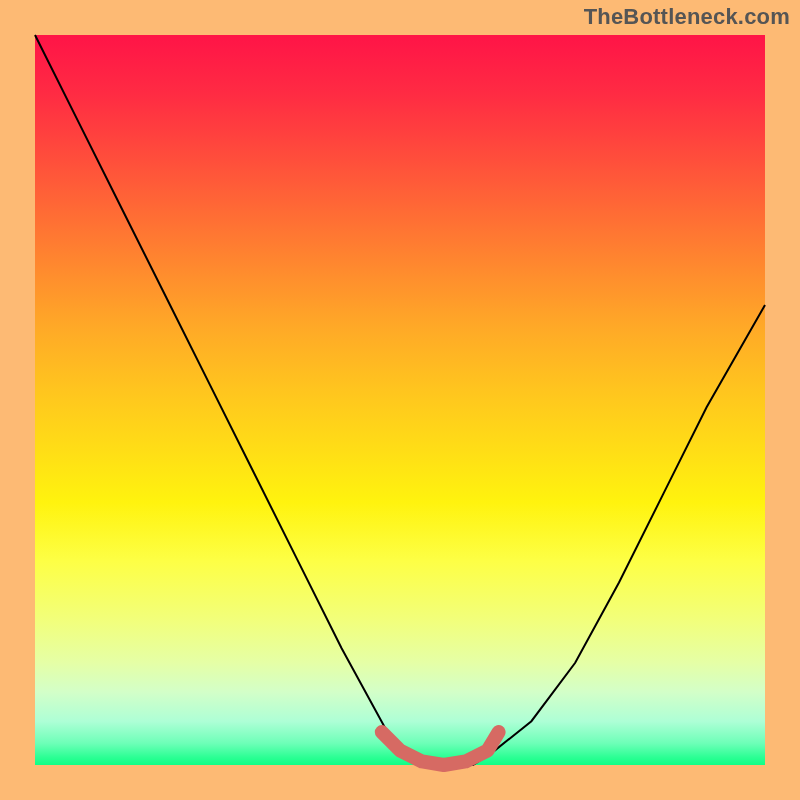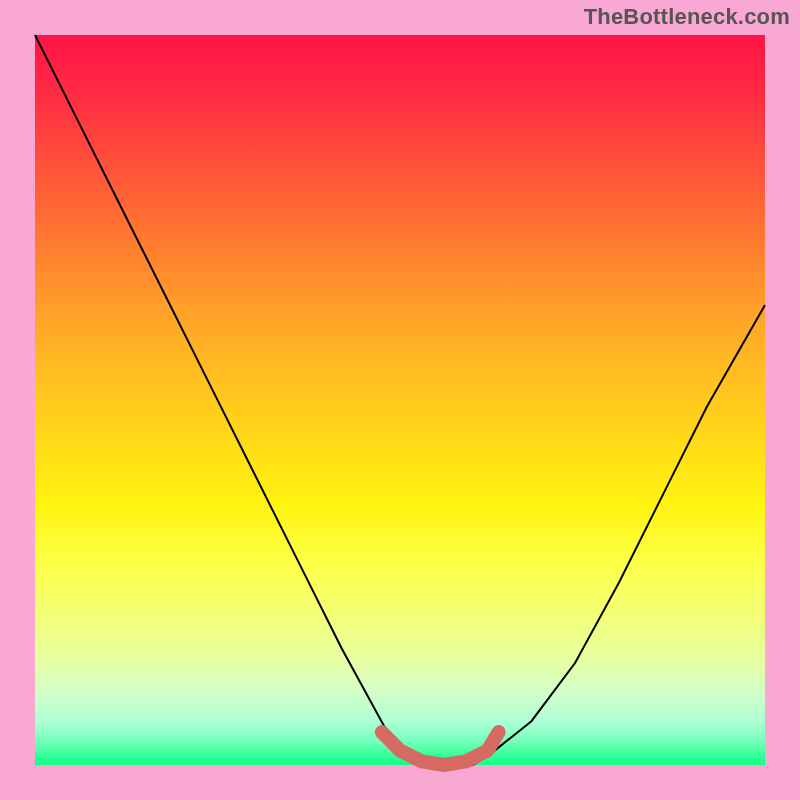--- a/index.html
+++ b/index.html
@@ -8,21 +8,21 @@
     width: 800px;
     height: 800px;
     background: #000;
     overflow: hidden;
     font-family: Arial, Helvetica, sans-serif;
   }
   .frame {
     position: relative;
     width: 800px;
     height: 800px;
-    background: #f9a8d4;
+    background: #fdba74;
   }
   .watermark {
     position: absolute;
     top: 4px;
     right: 10px;
     color: #555;
     font-size: 22px;
     font-weight: 600;
     letter-spacing: 0.2px;
     user-select: none;

